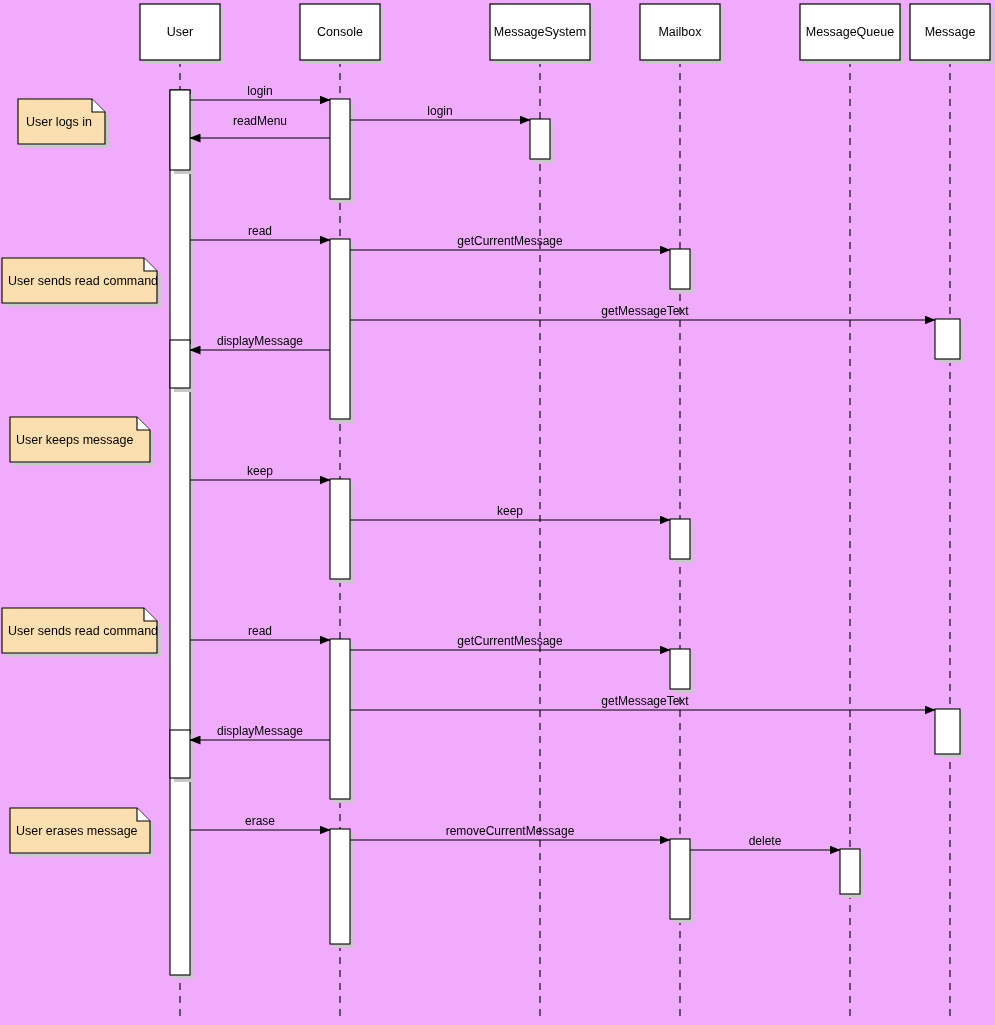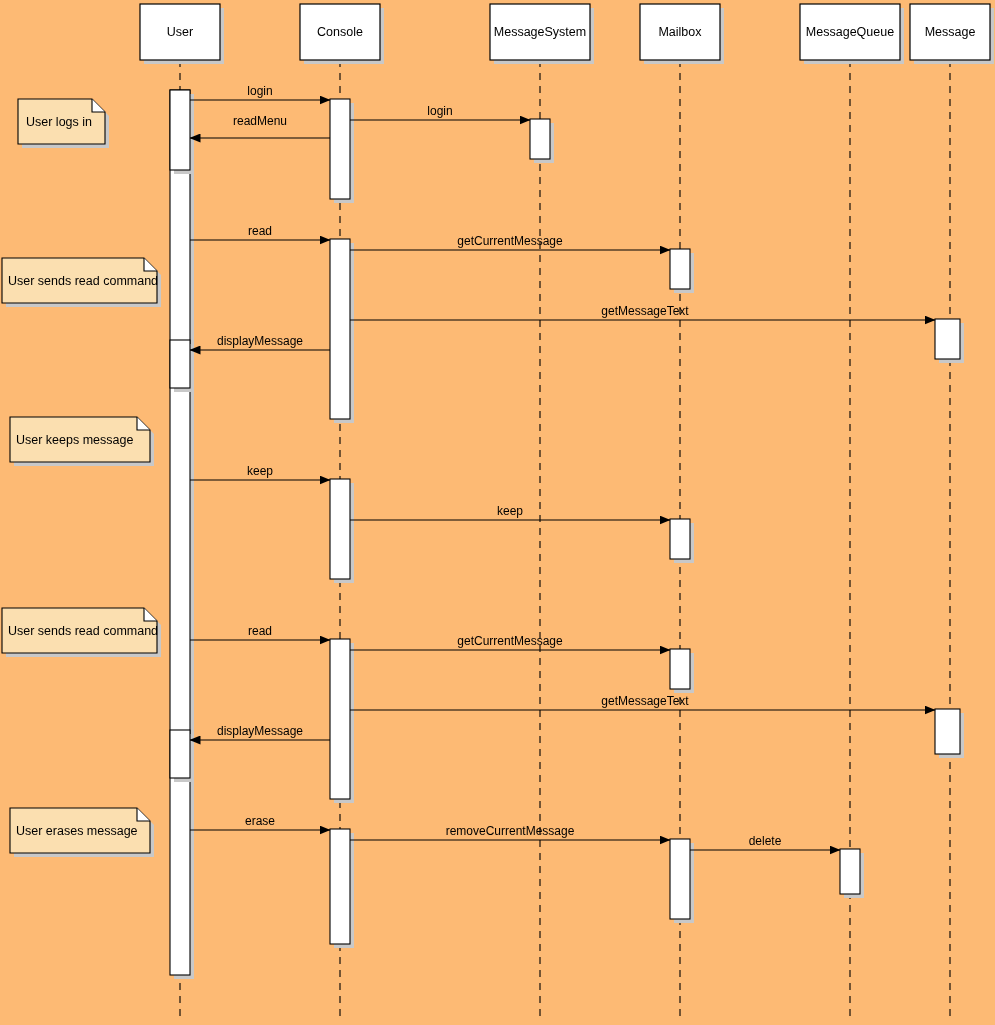--- a/index.html
+++ b/index.html
@@ -9,21 +9,21 @@
     background: #ffffff;
   }
   body {
     font-family: "Liberation Sans", sans-serif;
     -webkit-font-smoothing: antialiased;
   }
   #diagram-root {
     position: relative;
     width: 995px;
     height: 1025px;
-    background: #fdba74;
+    background: #f0abfc;
     overflow: hidden;
   }
   svg.canvas {
     position: absolute;
     left: 0;
     top: 0;
     width: 995px;
     height: 1025px;
     display: block;
   }

